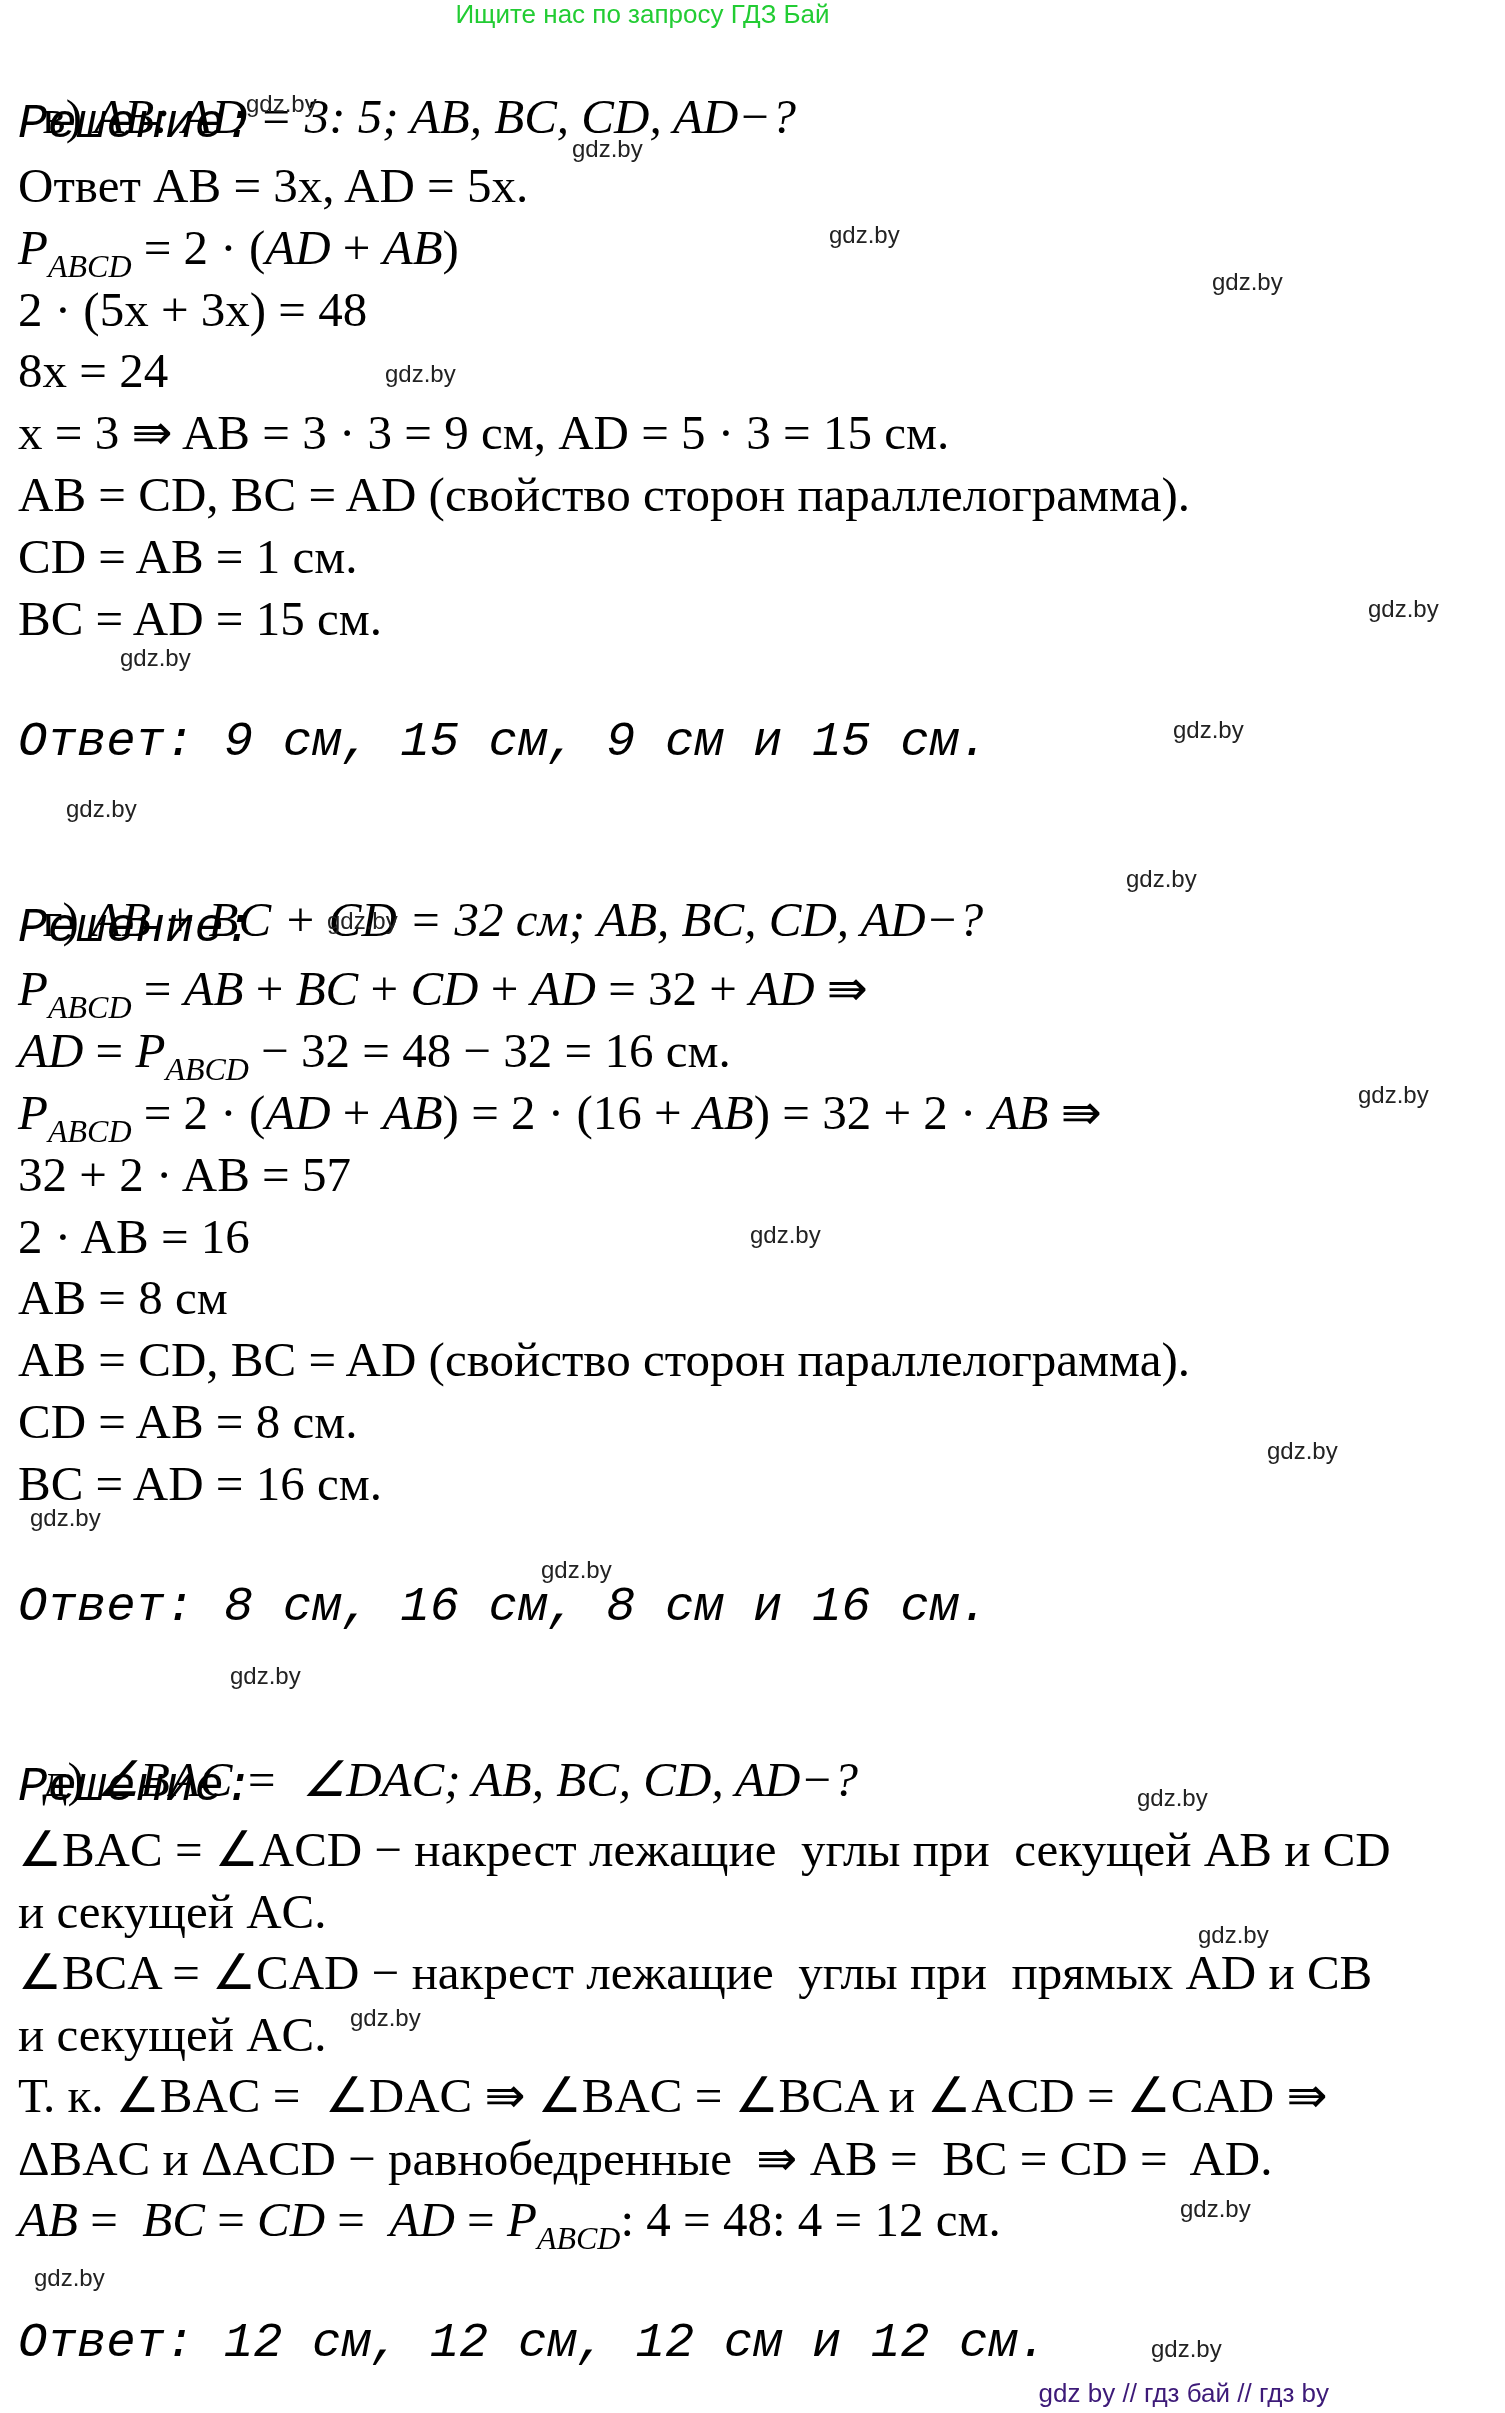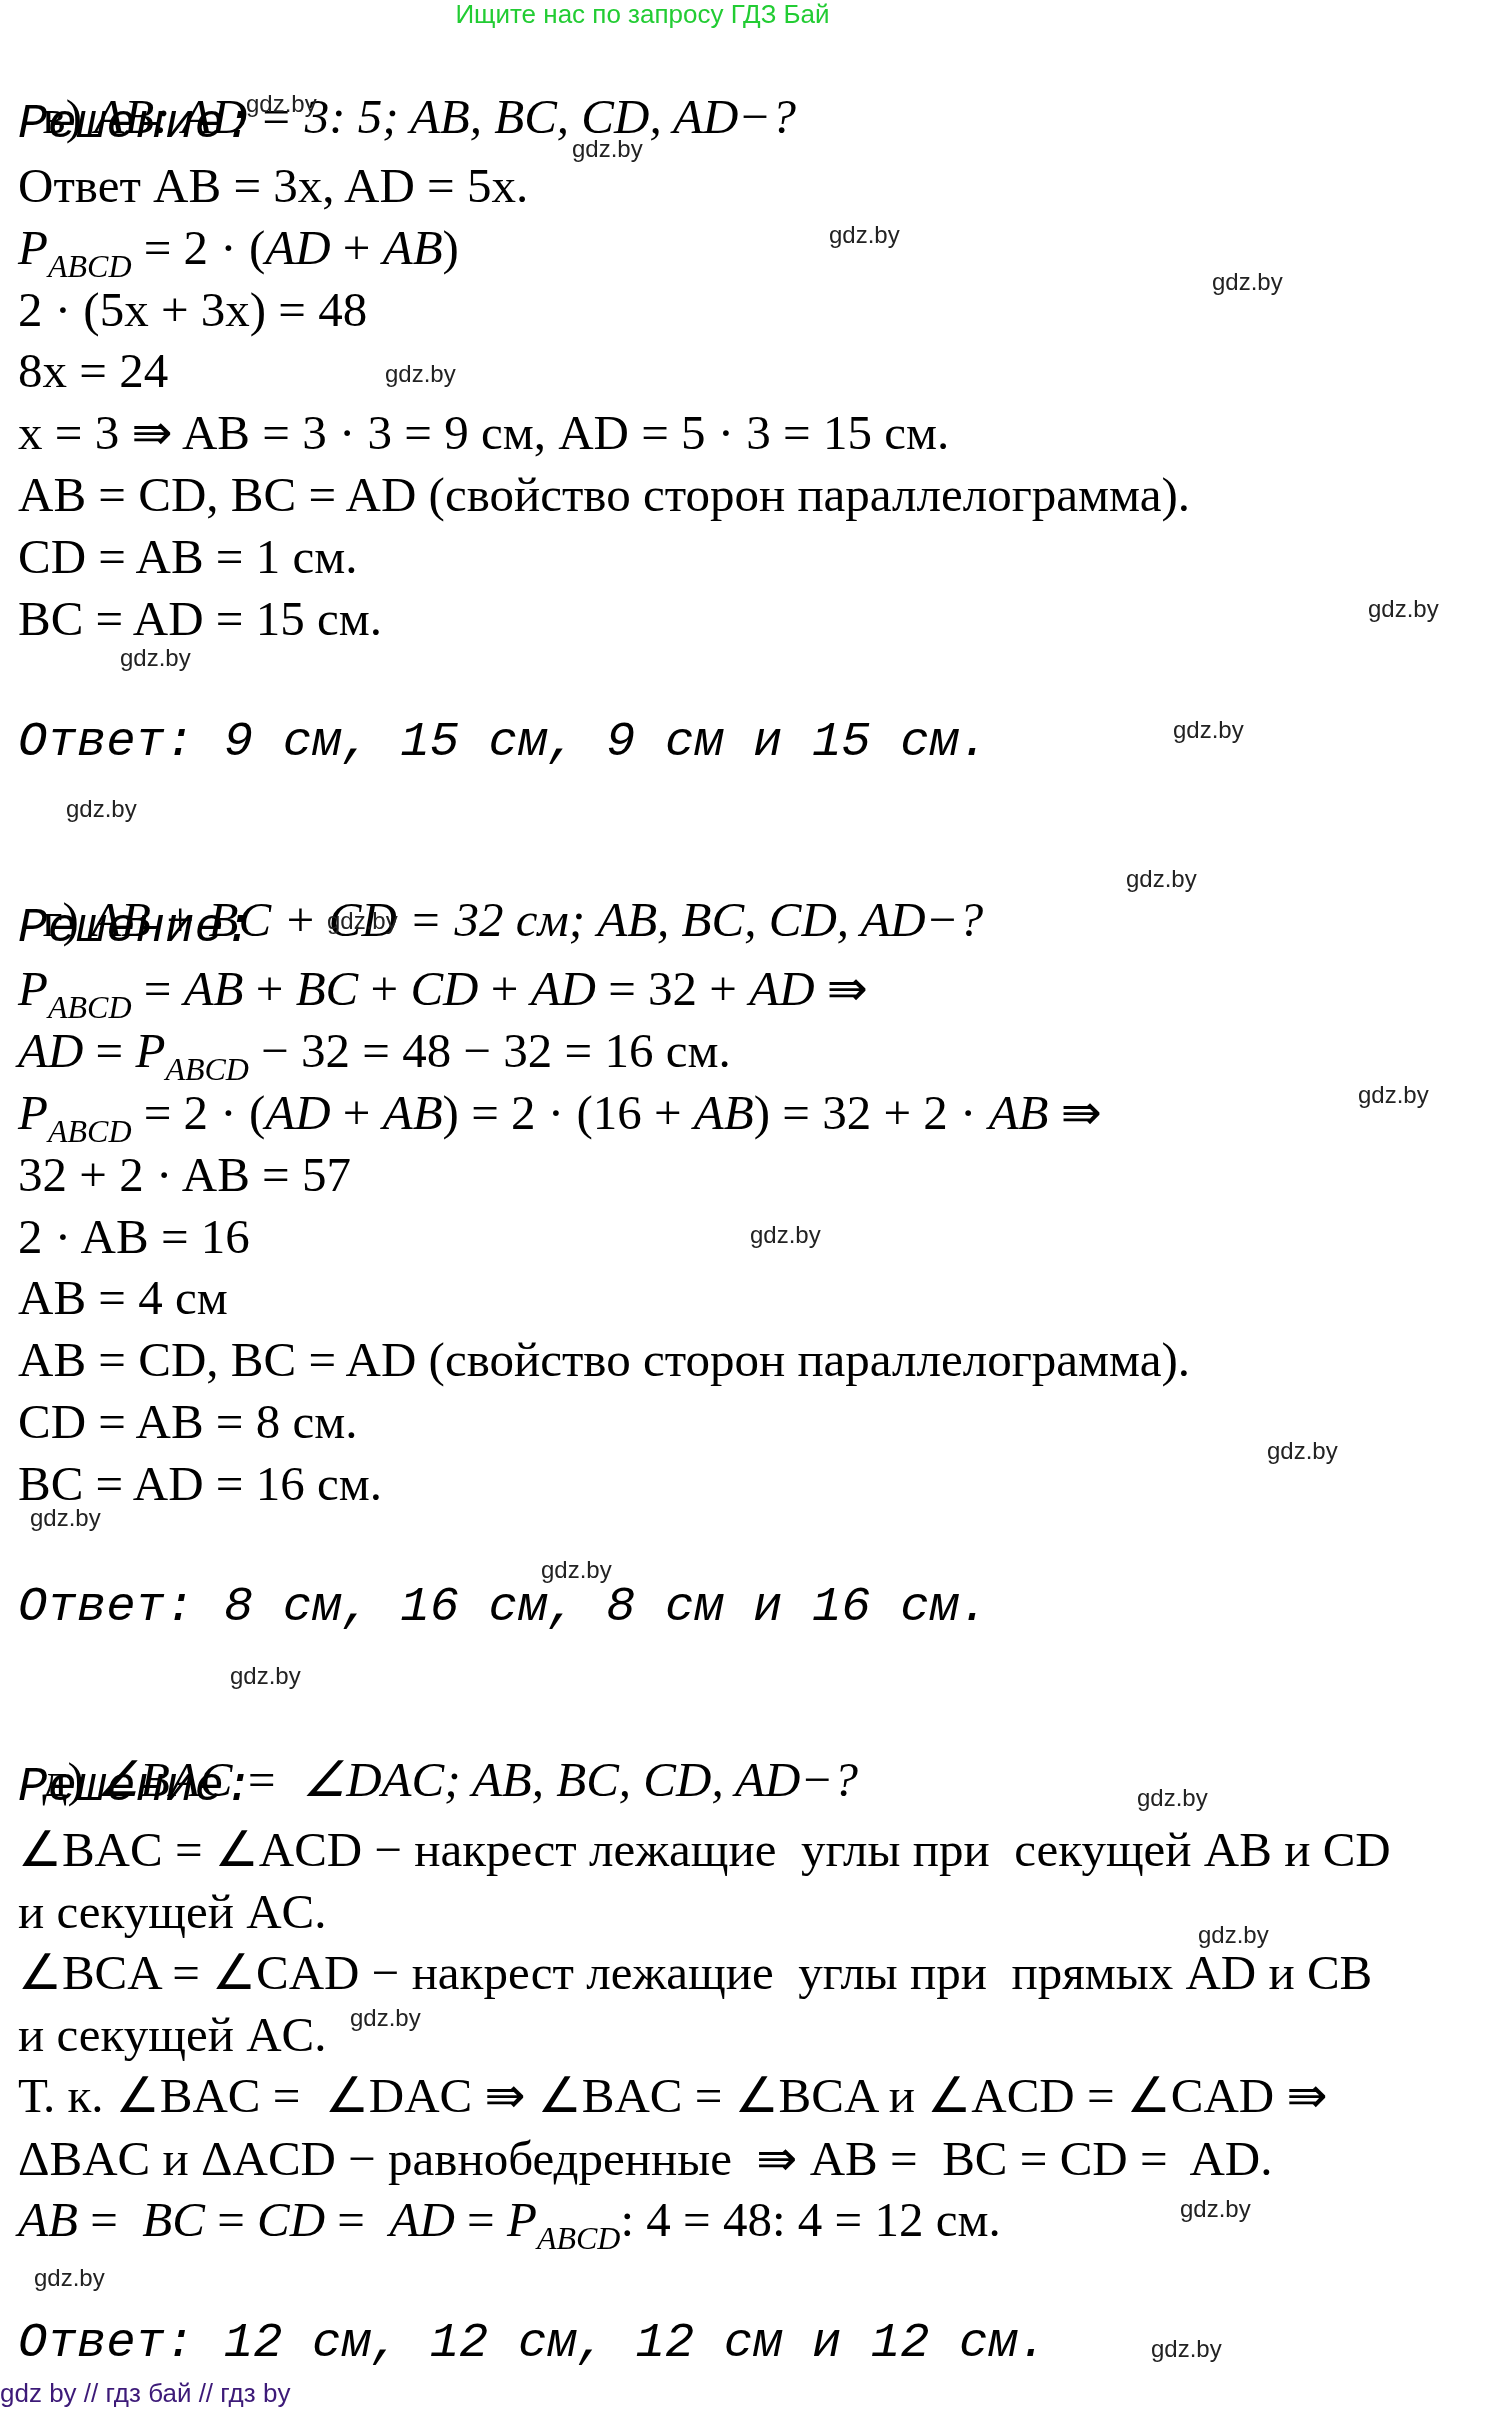--- a/index.html
+++ b/index.html
@@ -1,20 +1,20 @@
 <!DOCTYPE html>
 <html style="font-size:14.4px"><head>
 <meta charset="utf-8">
 <style>
   html, body { margin:0; padding:0; background:#ffffff; }
   body { width:1505px; height:2413px; position:relative; overflow:hidden;
          font-family:"DejaVu Serif", "Liberation Serif", serif; color:#000; }
   .hdr { position:absolute; top:0; left:0; width:1285px; text-align:center;
          font-family:"Liberation Sans", sans-serif; font-size:26px; line-height:29px; }
-  .ftr { position:absolute; top:2378px; left:0; width:1329px; text-align:left;
+  .ftr { position:absolute; top:2378px; left:0; width:1329px; text-align:right;
          font-family:"Liberation Sans", sans-serif; font-size:26px; line-height:31px; }
   .ln { position:absolute; left:18px; font-family:"Liberation Serif", serif; font-size:49px;
         line-height:54px; white-space:pre; }
   .ln i { font-style:italic; }
   .ln .sub { font-size:32px; font-style:italic; vertical-align:-12.6px; }
   .it { font-style:italic;font-family:Liberation Mono, monospace; }
   .wm { position:absolute; font-family:"Liberation Sans", sans-serif; font-size:24px; color:#222;
         line-height:27px;text-align:center; }
 </style>
 </head>
@@ -38,21 +38,21 @@
 
 <div class="ln" style="top:839px">
   <span>г) </span><i>AB + BC + CD = 32 см; AB, BC, CD, AD−?</i>
 </div>
 <div class="ln it" style="top:901px">Решение:</div>
 <div class="ln" style="top:962px"><i>P</i><span class="sub">ABCD</span> = <i>AB</i> + <i>BC</i> + <i>CD</i> + <i>AD</i> = 32 + <i>AD</i> ⇛</div>
 <div class="ln" style="top:1024px"><i>AD</i> = <i>P</i><span class="sub">ABCD</span> − 32 = 48 − 32 = 16 см.</div>
 <div class="ln" style="top:1086px"><i>P</i><span class="sub">ABCD</span> = 2 · (<i>AD</i> + <i>AB</i>) = 2 · (16 + <i>AB</i>) = 32 + 2 · <i>AB</i> ⇛</div>
 <div class="ln" style="top:1148px">32 + 2 · AB = 57</div>
 <div class="ln" style="top:1210px">2 · AB = 16</div>
-<div class="ln" style="top:1271px">AB = 4 см</div>
+<div class="ln" style="top:1271px">AB = 8 см</div>
 <div class="ln" style="top:1333px">AB = CD, BC = AD (свойство сторон параллелограмма).</div>
 <div class="ln" style="top:1395px">CD = AB = 8 см.</div>
 <div class="ln" style="top:1457px">BC = AD = 16 см.</div>
 <div class="ln it" style="top:1580px">Ответ: 8 см, 16 см, 8 см и 16 см.</div>
 
 <div class="ln" style="top:1699px">
   <span>д) </span><i>∠BAC =  ∠DAC; AB, BC, CD, AD−?</i>
 </div>
 <div class="ln it" style="top:1760px">Решение:</div>
 <div class="ln" style="top:1823px">∠BAC = ∠ACD − накрест лежащие  углы при  секущей AB и CD</div>

